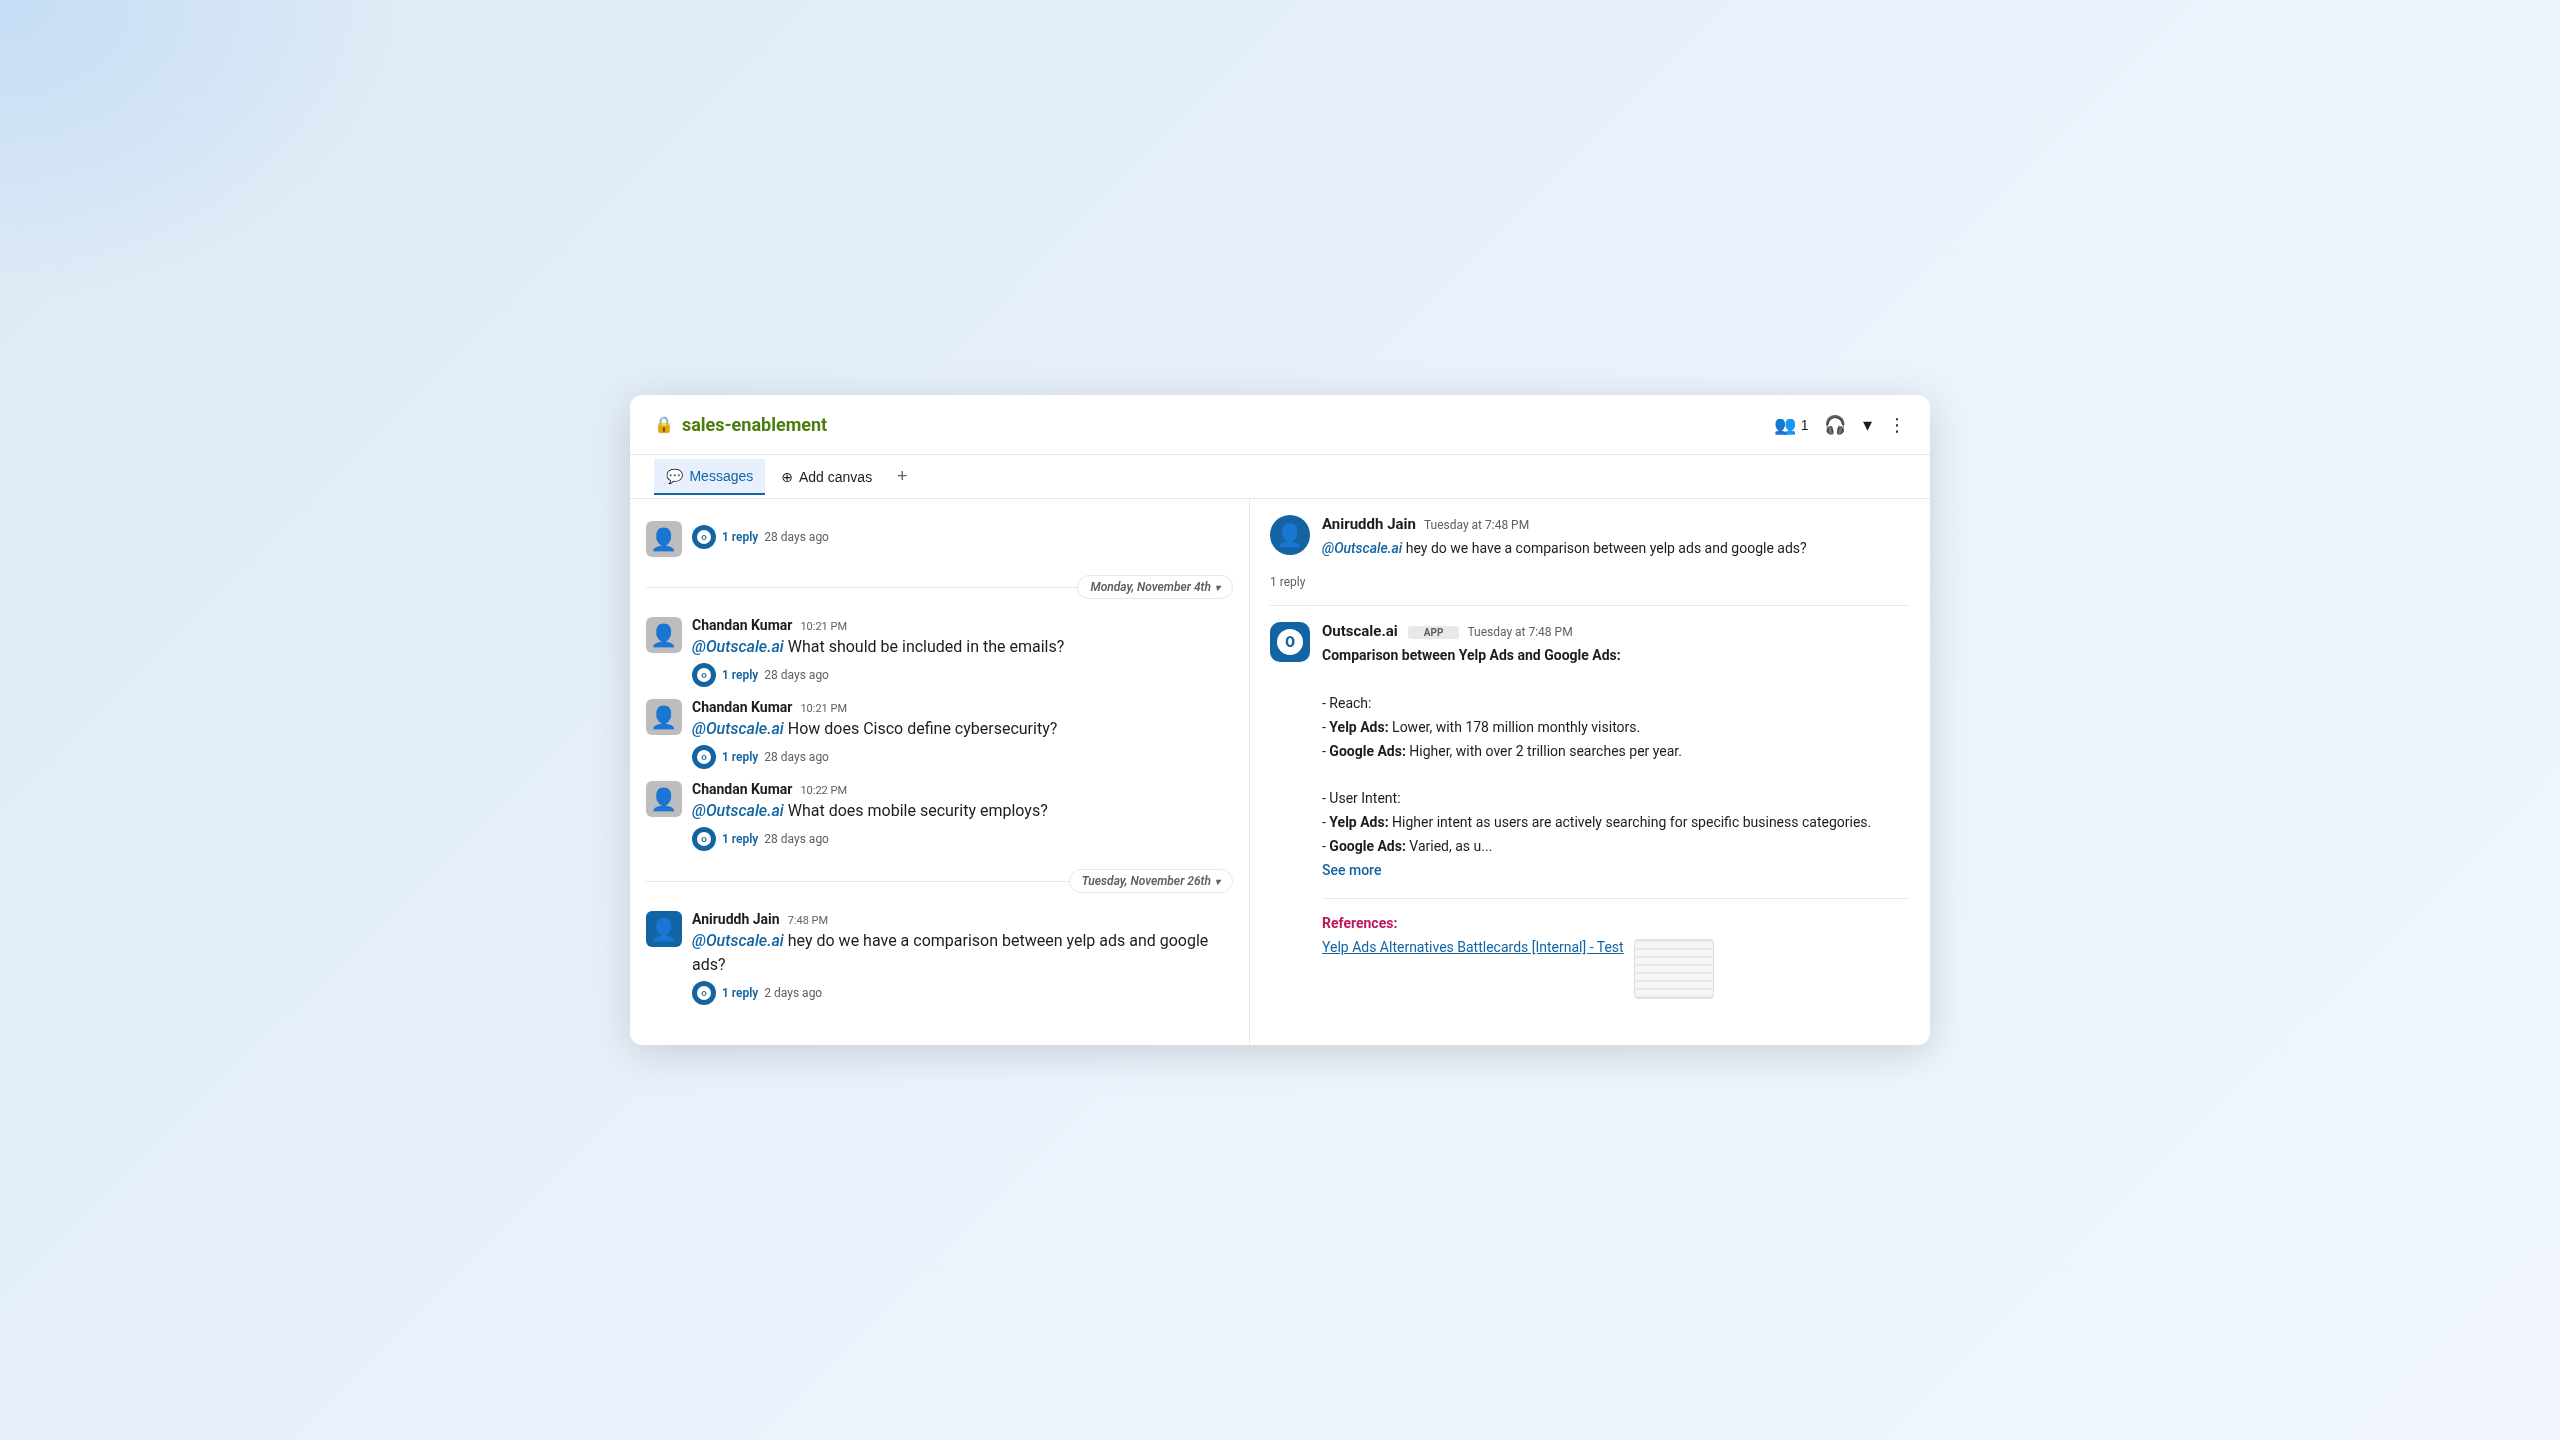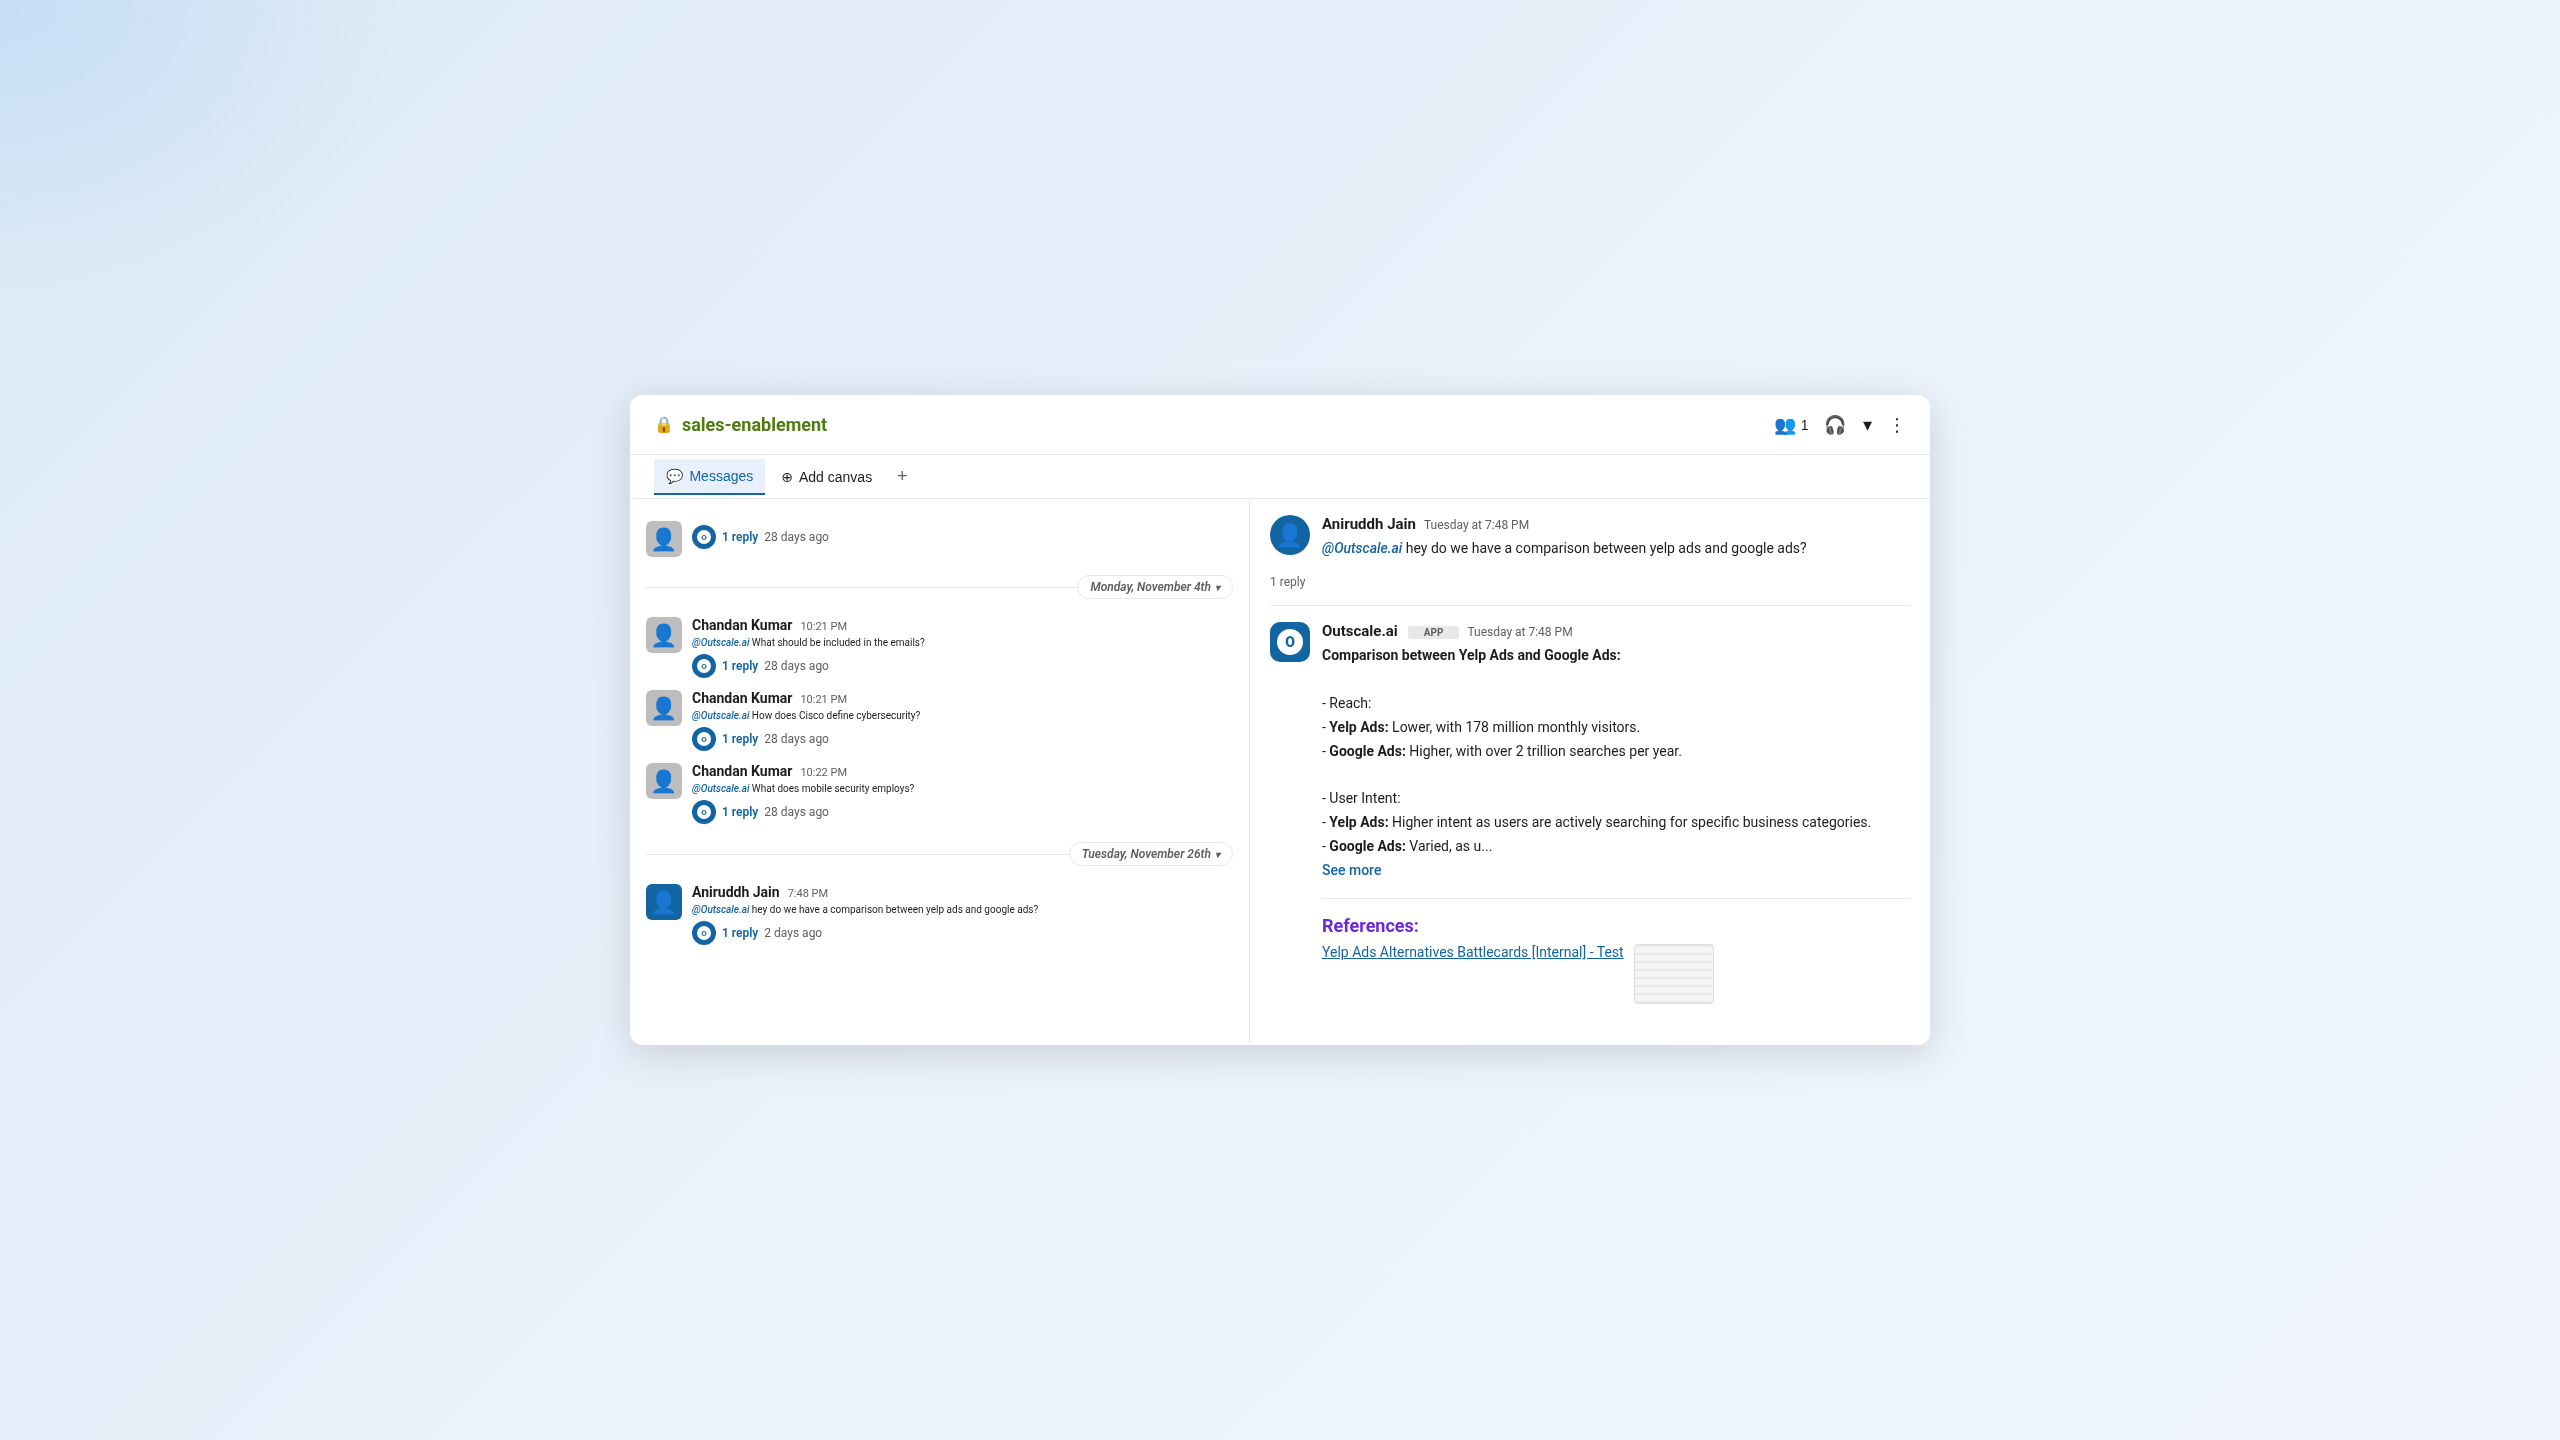--- a/index.html
+++ b/index.html
@@ -202,21 +202,21 @@
     .message-author {
       font-size: 14px;
       font-weight: 700;
       color: #1d1d1d;
     }
     .message-time {
       font-size: 11px;
       color: #616061;
     }
     .message-text {
-      font-size: 10px;
+      font-size: 16px;
       color: #1d1d1d;
       line-height: 1.5;
     }
     .mention {
       color: #1264a3;
       font-weight: 500;
       font-style: italic;
     }
     .reply-count {
       display: flex;
@@ -350,23 +350,23 @@
       font-weight: 700;
     }
     .see-more-link {
       color: #1264a3;
       font-size: 14px;
       font-weight: 500;
       cursor: pointer;
       text-decoration: none;
     }
     .references-title {
-      font-size: 18px;
+      font-size: 14px;
       font-weight: 700;
-      color: #6d28d9;
+      color: #be185d;
       margin-bottom: 8px;
     }
     .reference-link {
       color: #1264a3;
       font-size: 14px;
       cursor: pointer;
       text-decoration: underline;
       display: block;
       margin-bottom: 4px;
     }

